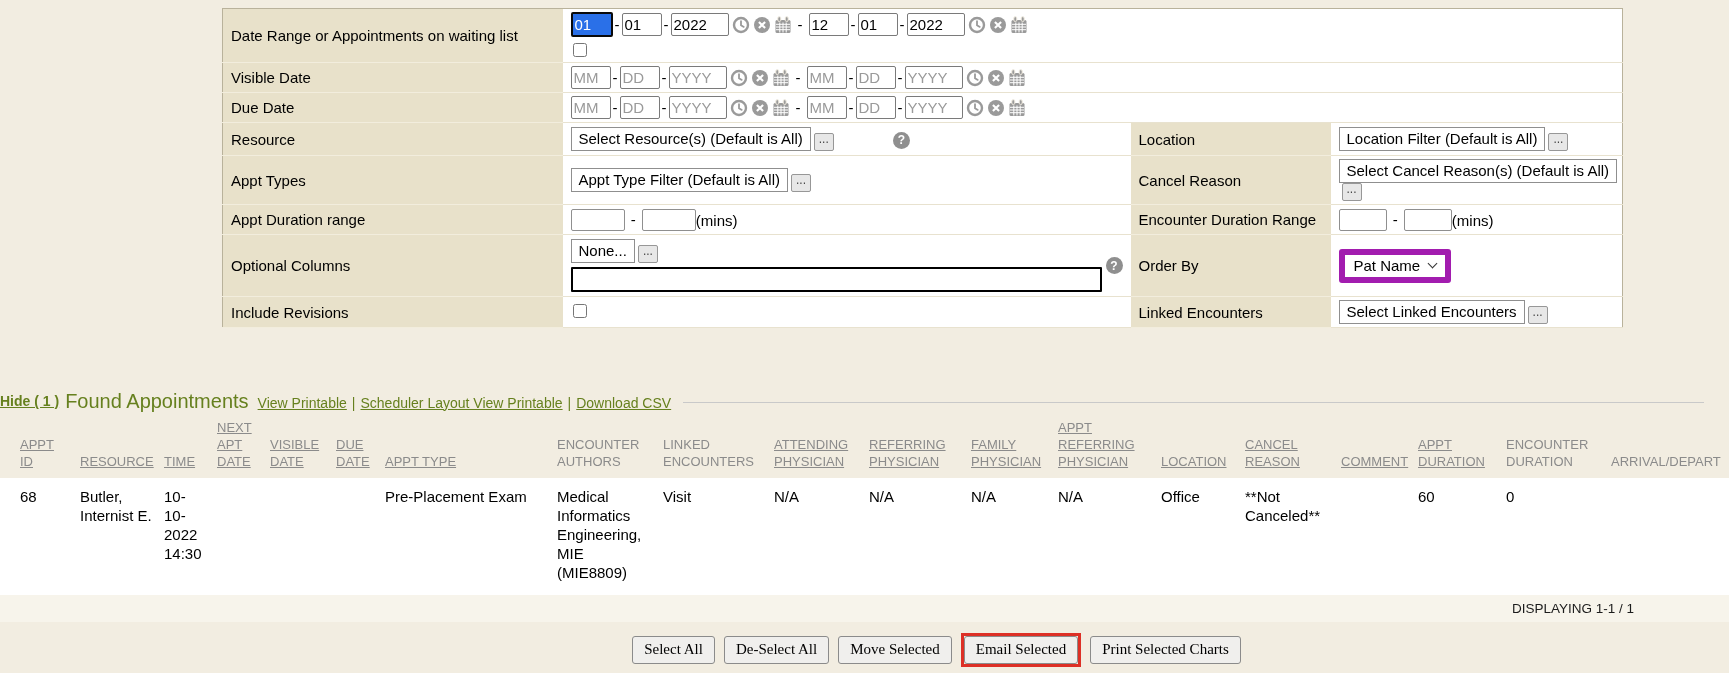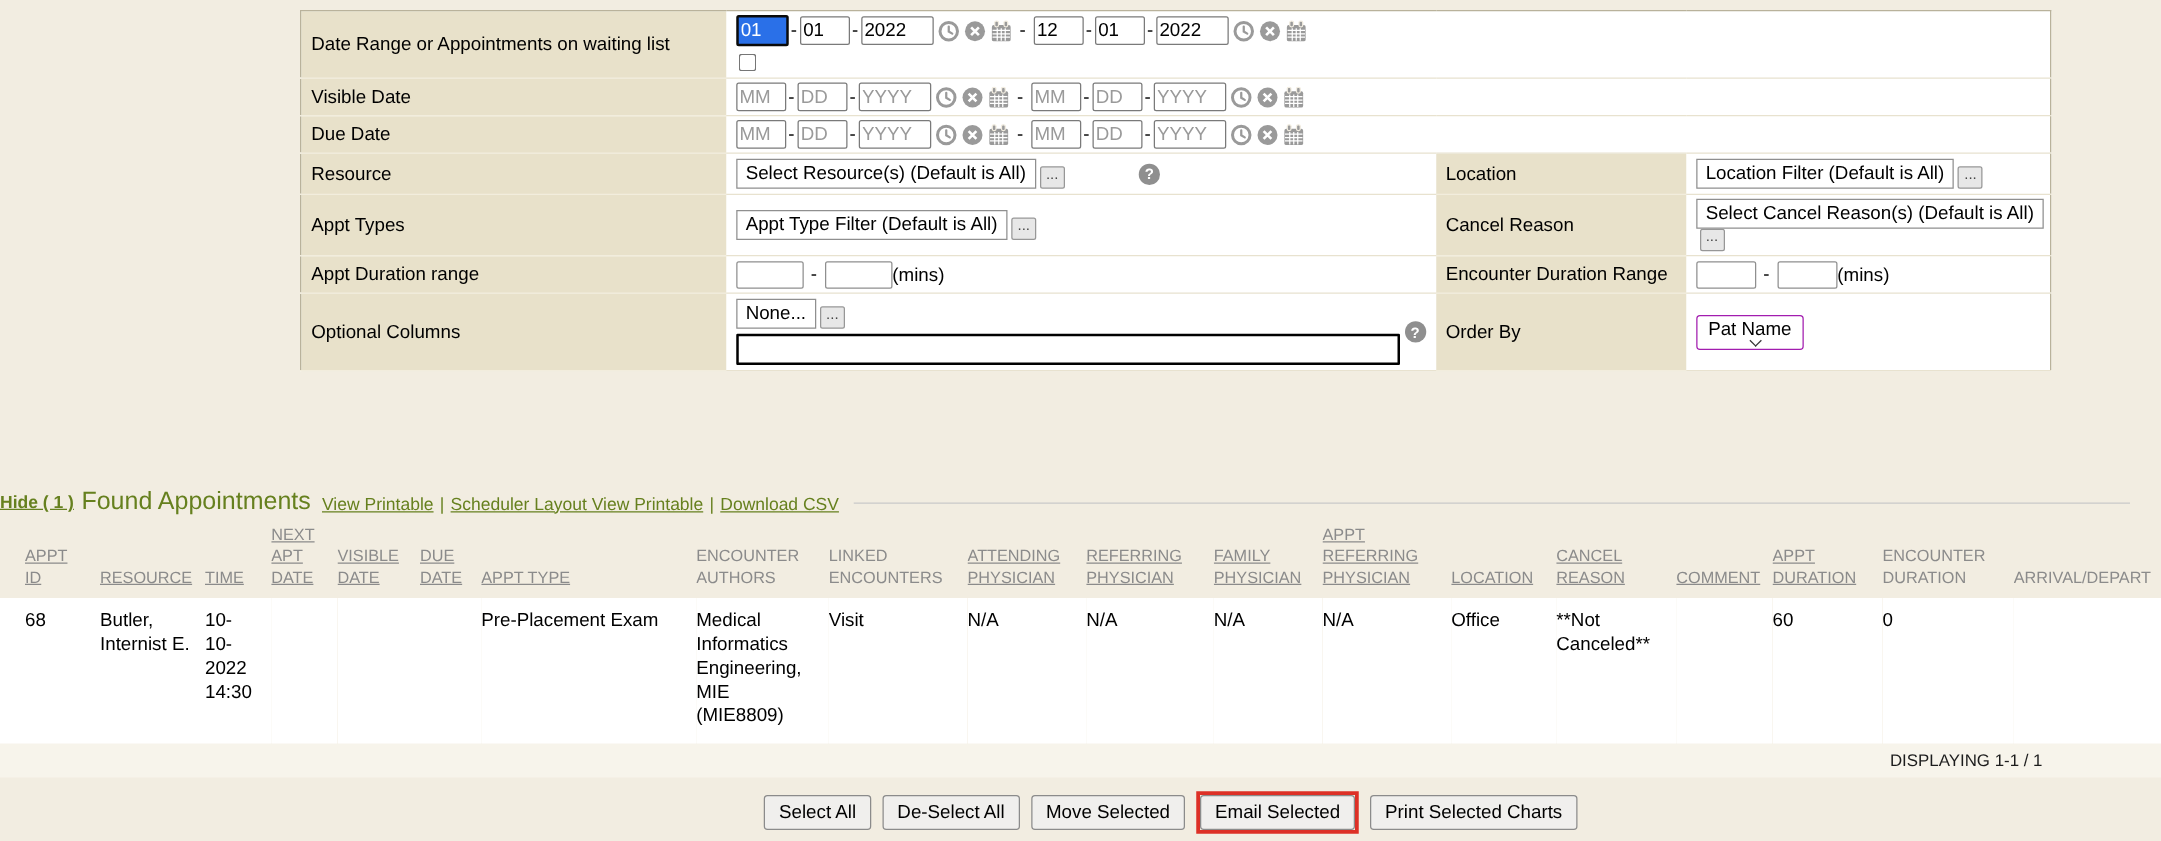--- a/index.html
+++ b/index.html
@@ -1,20 +1,20 @@
 <!DOCTYPE html>
 <html><head>
 <meta charset="utf-8">
 <style>
   html,body{margin:0;padding:0;}
   .page{position:relative;width:1729px;height:673px;background:#f2ede1;overflow:hidden;
         font-family:"Liberation Sans","DejaVu Sans",sans-serif;color:#000;}
 
   
-  .search-form{position:absolute;left:240px;top:8px;width:1400px;border-collapse:collapse;
+  .search-form{position:absolute;left:222px;top:8px;width:1400px;border-collapse:collapse;
                background:#fff;border:1px solid #b9b29b;table-layout:fixed;}
   .search-form td{font-size:15px;vertical-align:middle;padding:3px 8px;border-bottom:1px solid #e8e2cf;}
   .search-form td.lbl{background:#e8e1ca;border-bottom:1px solid #f2eddd;}
   .col-l1{width:340px;} .col-f1{width:568px;} .col-l2{width:200px;} .col-f2{width:292px;}
 
   .date-input{width:34px;height:21px;border:1px solid #7a7a7a;border-radius:2px;font:15px "Liberation Sans",sans-serif;
               padding:0 2px;box-sizing:content-box;background:#fff;color:#000;}
   .date-input.yyyy{width:52px;}
   .date-input.focused{border:2px solid #0a0a0a;background:#2a70e8;color:#fff;}
   .date-input::placeholder{color:#9a9a9a;}
@@ -26,22 +26,22 @@
 
   .listbox{display:inline-block;background:#fff;border:1px solid #8f8f8f;padding:2px 7px 3px;font-size:15px;white-space:nowrap;}
   .more-btn{display:inline-block;vertical-align:bottom;background:#e7e7e7;border:1px solid #979797;border-radius:2px;
             font-size:12px;line-height:9px;padding:1px 4px 6px;margin-left:3px;color:#444;cursor:pointer;}
   .help-icon{display:inline-flex;align-items:center;justify-content:center;width:17px;height:17px;border-radius:50%;
              background:#8f8f8f;color:#fff;font-size:12px;font-weight:bold;flex:none;cursor:pointer;}
   .big-input{height:21px;border:2px solid #000;border-radius:1px;font:15px "Liberation Sans",sans-serif;padding:0 3px;background:#fff;}
   .small-input{width:46px;height:20px;border:1px solid #8f8f8f;border-radius:2px;font:15px "Liberation Sans",sans-serif;padding:0 3px;}
   .tod-input{width:92px;height:20px;border:1px solid #8f8f8f;border-radius:2px;font:15px "Liberation Sans",sans-serif;padding:0 3px;}
   .flex-line{display:flex;align-items:center;}
-  .order-select{display:inline-flex;align-items:center;border:1px solid #a21caf;border-radius:3px;background:#fff;
-                padding:2px 9px 3px 9px;font-size:15px;cursor:pointer;flex-direction:column;}
+  .order-select{display:inline-flex;align-items:center;border:6px solid #a21caf;border-radius:3px;background:#fff;
+                padding:2px 9px 3px 9px;font-size:15px;cursor:pointer;}
   .chevron{display:inline-block;width:6px;height:6px;border-right:1.8px solid #333;border-bottom:1.8px solid #333;
            transform:rotate(45deg);margin-left:9px;margin-top:-3px;}
   .search-cell{text-align:center;border-bottom:none !important;padding:4px 0 5px !important;}
   .btn{background:#f0efed;border:1px solid #8b8b8b;border-radius:3px;font:15px "Liberation Sans",sans-serif;
        padding:3px 11px 4px;color:#000;cursor:pointer;}
 
   
   .results{position:absolute;left:0;top:386px;width:1729px;}
   .results-legend{display:flex;align-items:center;color:#66801e;height:30px;}
   .hide-link{font-size:14px;font-weight:bold;text-decoration:underline;cursor:pointer;}
@@ -53,21 +53,21 @@
   .results-table{width:1729px;border-collapse:collapse;table-layout:fixed;margin-top:2px;}
   .results-table th{color:#8b8b8b;font-size:13px;font-weight:normal;text-align:left;vertical-align:bottom;
                     padding:2px 10px 7px 0;line-height:1.3;overflow:hidden;}
   .results-table th:first-child,.results-table td:first-child{padding-left:20px;}
   .sort-link{text-decoration:underline;cursor:pointer;}
   .results-table tbody td{background:#fff;font-size:15px;vertical-align:top;padding:9px 10px 0 0;height:108px;
                           line-height:1.27;overflow:hidden;}
   .displaying-bar{background:#f7f4eb;height:27px;display:flex;align-items:center;justify-content:flex-end;
                   padding-right:95px;font-size:13.5px;color:#1c1c1c;}
   .actions-bar{display:flex;justify-content:center;align-items:center;gap:9px;margin-top:11px;position:relative;left:72px;}
-  .actions-bar .btn{padding:4px 11px 5px;}
+  .actions-bar .btn{padding:4px 11px 5px;font-family:Liberation Serif, serif;}
   .highlight-frame{border:3px solid #dd3026;display:inline-flex;padding:0;}
 </style>
 </head>
 <body>
 
 <div class="page">
 
   <table class="search-form">
     <colgroup>
         <col class="col-l1">
@@ -262,20 +262,28 @@
           </div>
           <span class="help-icon" style="margin-left:4px;">?</span>
         </div>
       </td>
       <td class="lbl">Order By</td>
       <td>
         <span class="order-select">
               <span>Pat Name</span>
               <span class="chevron"></span>
             </span>
+      </td>
+    </tr>
+    <tr style="height:30px;">
+      <td class="lbl">Include Revisions</td>
+      <td><input type="checkbox" style="width: 14px; height: 14px; margin: 0px 0px 0px 2px;"></td>
+      <td class="lbl">Linked Encounters</td>
+      <td>
+        <span class="listbox">Select Linked Encounters</span><span class="more-btn">...</span>
       </td>
     </tr>
   </tbody>
     </table>
 
   <div class="results">
     <div class="results-legend">
       <span class="hide-link">Hide ( 1 )</span>
       <span class="results-title">Found Appointments</span>
       <span class="toolbar-link">View Printable</span>

